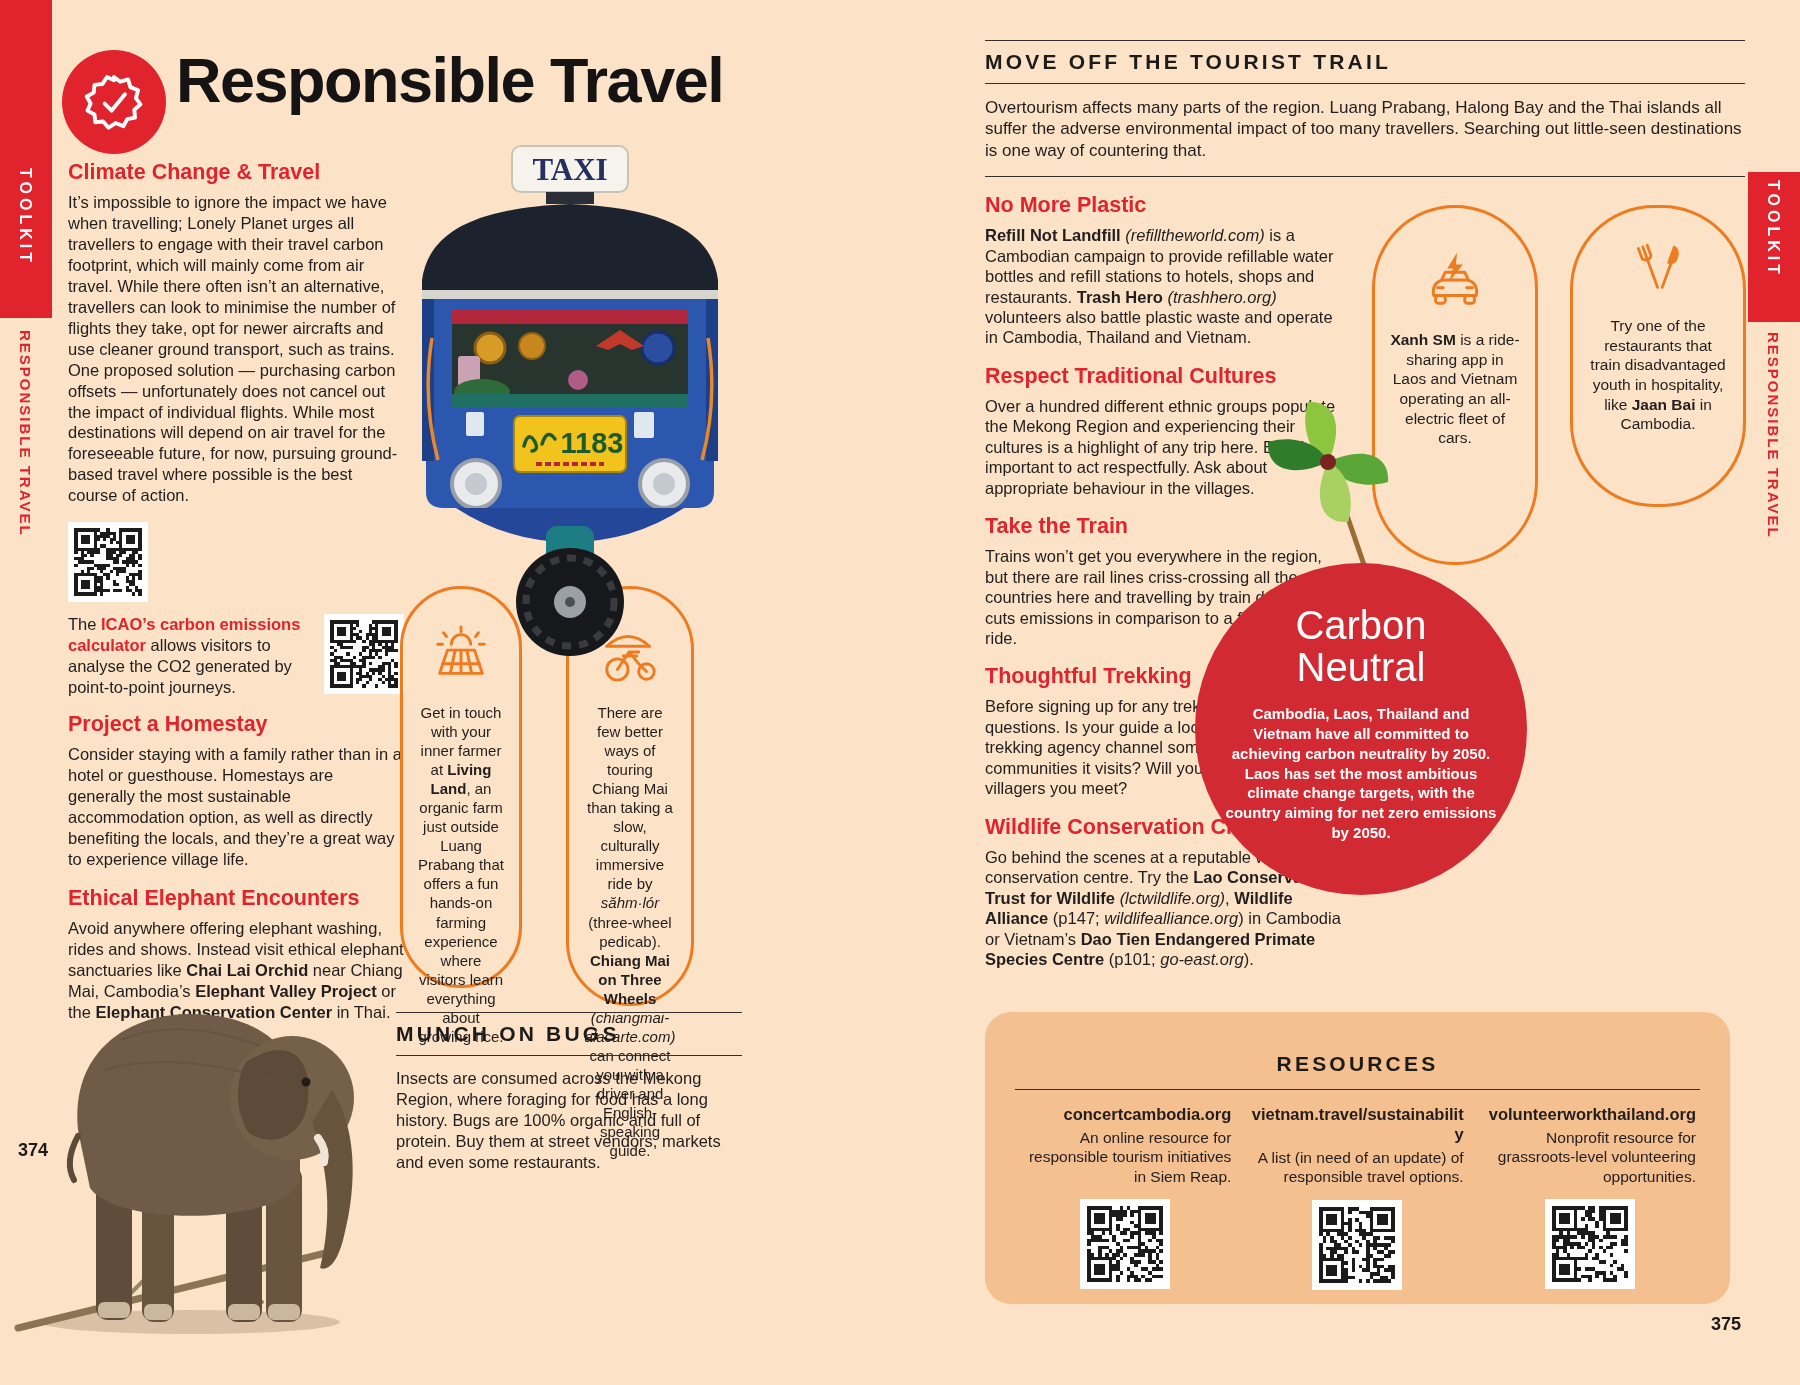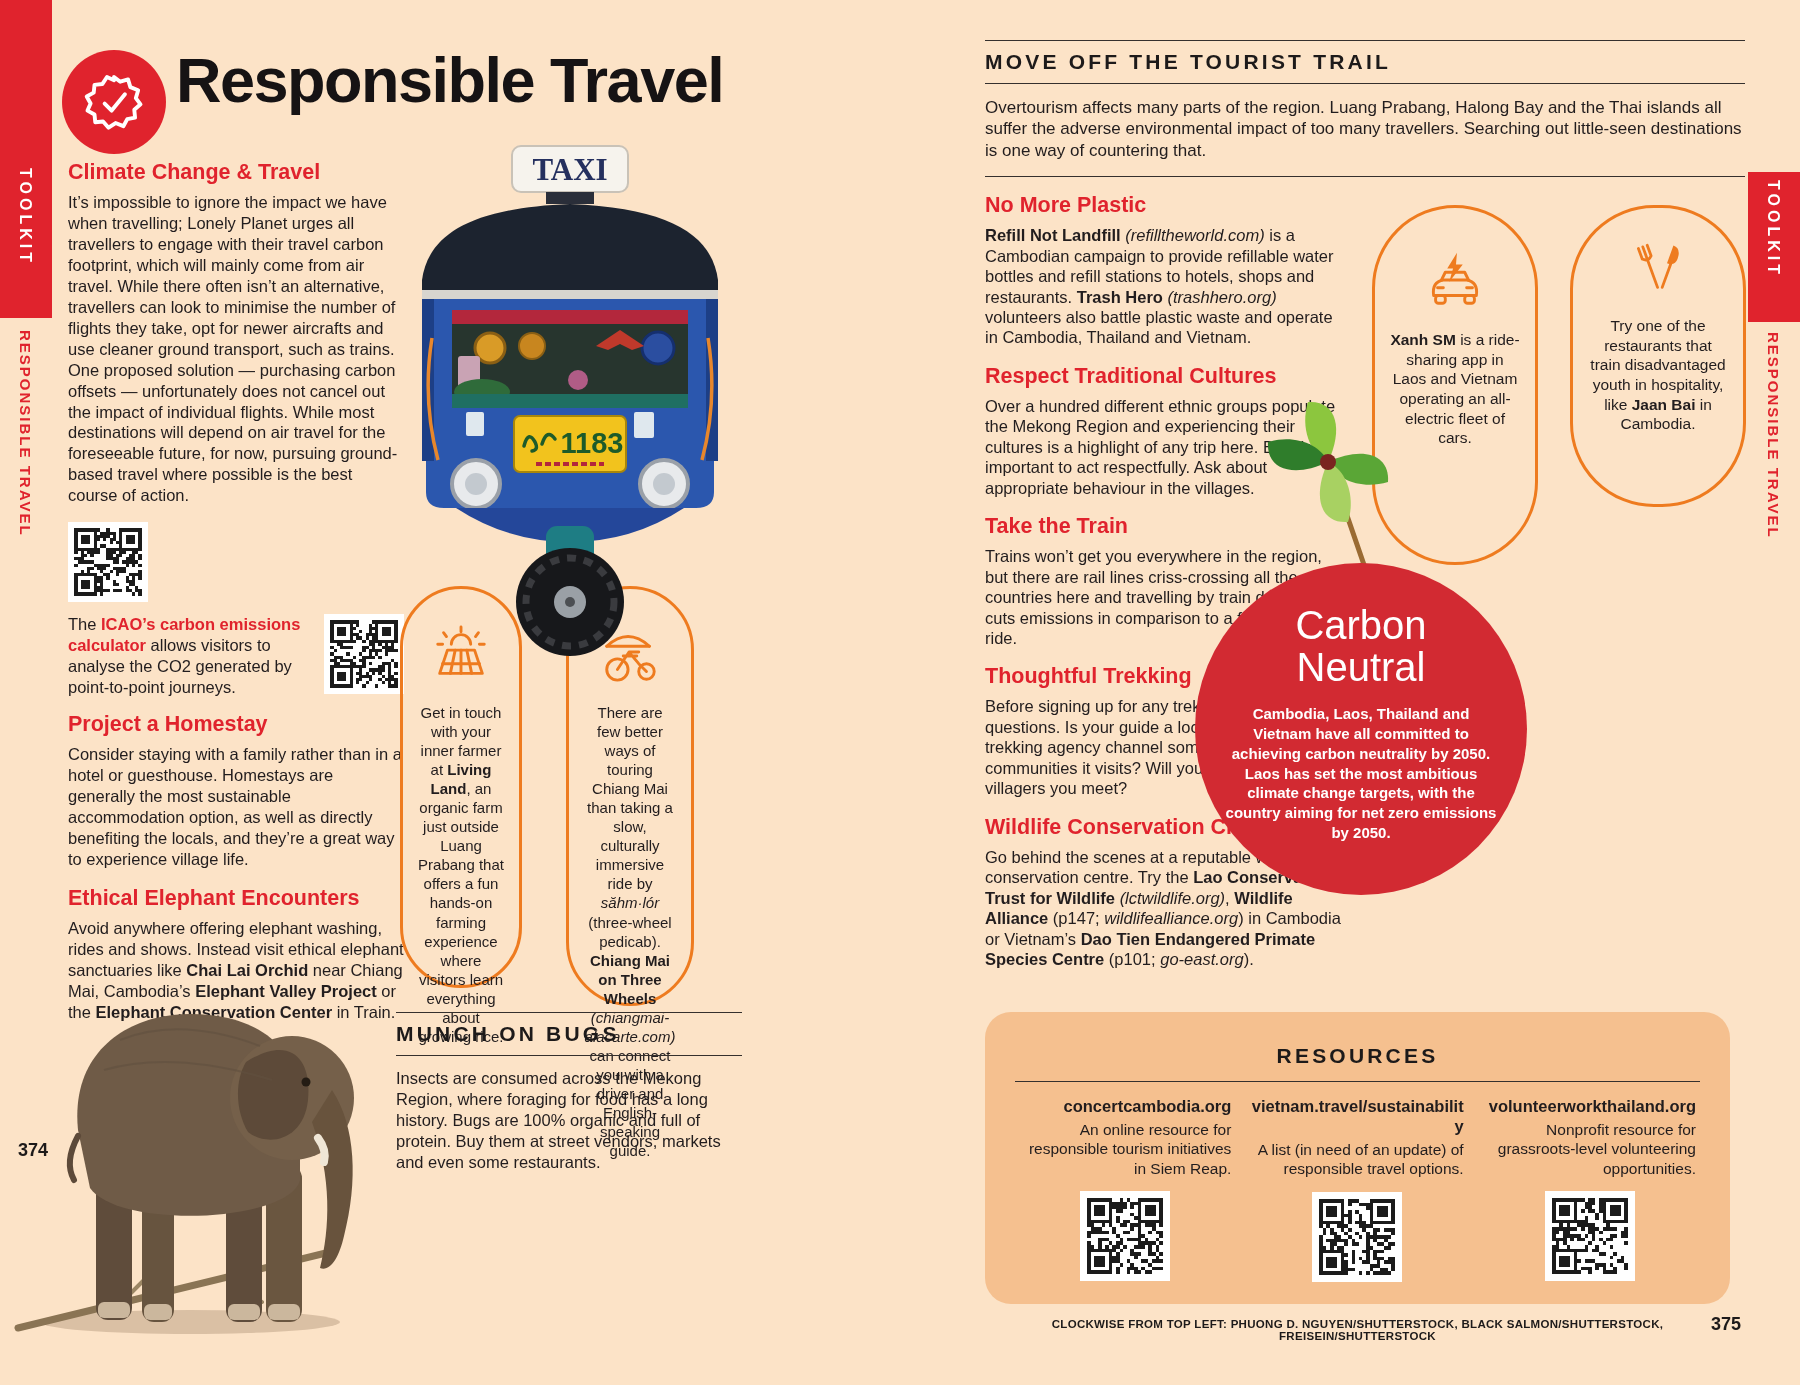--- a/index.html
+++ b/index.html
@@ -49,21 +49,21 @@
   .rp-sections{width:358px;margin-top:16px;}
   .rp-sections p.body{line-height:1.24;margin-bottom:16px;}
   
   .carbon{position:absolute;left:1195px;top:563px;width:332px;height:332px;border-radius:50%;
           background:var(--circle-red);color:#fff;text-align:center;box-sizing:border-box;
           padding-top:42px;z-index:5;}
   .carbon .ct{font-size:40px;line-height:1.04;font-weight:normal;margin:0 auto;width:200px;}
   .carbon .cb{font-size:15px;line-height:1.32;font-weight:600;width:276px;margin:16px auto 0;}
   
   .resources{position:absolute;left:985px;top:1012px;width:745px;height:292px;background:var(--box-bg);
-             border-radius:26px;box-sizing:border-box;padding:32px 24px 0;z-index:2;}
+             border-radius:26px;box-sizing:border-box;padding:40px 24px 0;z-index:2;}
   .resources .caps-head{text-align:center;margin:0 0 13px;}
   .res-cols{display:flex;margin-top:15px;}
   .res-col{flex:1;text-align:right;padding:0 10px;}
   .res-title{font-size:16.5px;font-weight:bold;line-height:1.2;margin:0 0 3px;overflow-wrap:anywhere;}
   .res-desc{font-size:15.5px;line-height:1.26;margin:0;}
   .res-col .qr{width:90px;height:90px;margin:13px auto 0;}
   .credit{position:absolute;left:985px;top:1318px;width:745px;text-align:center;
           font-size:11.5px;font-weight:bold;letter-spacing:.3px;color:#1d1a1a;}
   .folio{position:absolute;font-size:18px;font-weight:bold;color:#1d1a1a;}
   
@@ -583,21 +583,21 @@
               <rect x="22" y="22" width="1" height="1"></rect>
             </g>
           </svg>
         </div>
     </div>
 
     <h3 class="red mt">Project a Homestay</h3>
     <p class="body"><span>Consider staying with a family rather than in a hotel or guesthouse. Homestays are generally the most sustainable accommodation option, as well as directly benefiting the locals, and they’re a great way to experience village life.</span></p>
 
     <h3 class="red mt">Ethical Elephant Encounters</h3>
-    <p class="body"><span>Avoid anywhere offering elephant washing, rides and shows. Instead visit ethical elephant sanctuaries like </span><span class="b">Chai Lai Orchid</span><span> near Chiang Mai, Cambodia’s </span><span class="b">Elephant Valley Project</span><span> or the </span><span class="b">Elephant Conservation Center</span><span> in Train.</span></p>
+    <p class="body"><span>Avoid anywhere offering elephant washing, rides and shows. Instead visit ethical elephant sanctuaries like </span><span class="b">Chai Lai Orchid</span><span> near Chiang Mai, Cambodia’s </span><span class="b">Elephant Valley Project</span><span> or the </span><span class="b">Elephant Conservation Center</span><span> in Thai.</span></p>
   </div>
 
   <svg class="elephant" viewBox="0 0 372 408">
     <ellipse cx="190" cy="392" rx="150" ry="12" fill="rgba(100,70,40,0.22)"></ellipse>
     <path d="M18,398 L330,322" stroke="#8a7454" stroke-width="7" stroke-linecap="round"></path>
     <path d="M120,374 L150,344 M230,348 L262,372" stroke="#9b8664" stroke-width="4" stroke-linecap="round"></path>
     <rect x="96" y="240" width="36" height="150" rx="12" fill="#5f4c3b"></rect>
     <rect x="142" y="246" width="32" height="146" rx="12" fill="#67543f"></rect>
     <rect x="226" y="240" width="36" height="152" rx="12" fill="#5f4c3b"></rect>
     <rect x="266" y="236" width="36" height="156" rx="12" fill="#6a5640"></rect>
@@ -1476,16 +1476,15 @@
                 <rect x="17" y="22" width="1" height="1"></rect>
                 <rect x="18" y="22" width="1" height="1"></rect>
                 <rect x="19" y="22" width="1" height="1"></rect>
               </g>
             </svg>
           </div>
       </div>
     </div>
   </div>
 
-  <div class="credit">CLOCKWISE FROM TOP LEFT: PHUONG D. NGUYEN/SHUTTERSTOCK, BLACK SALMON/SHUTTERSTOCK, FREISEIN/SHUTTERSTOCK</div>
   <span class="folio" style="left:1711px;top:1314px">375</span>
 
 </div>
 
 </body></html>

